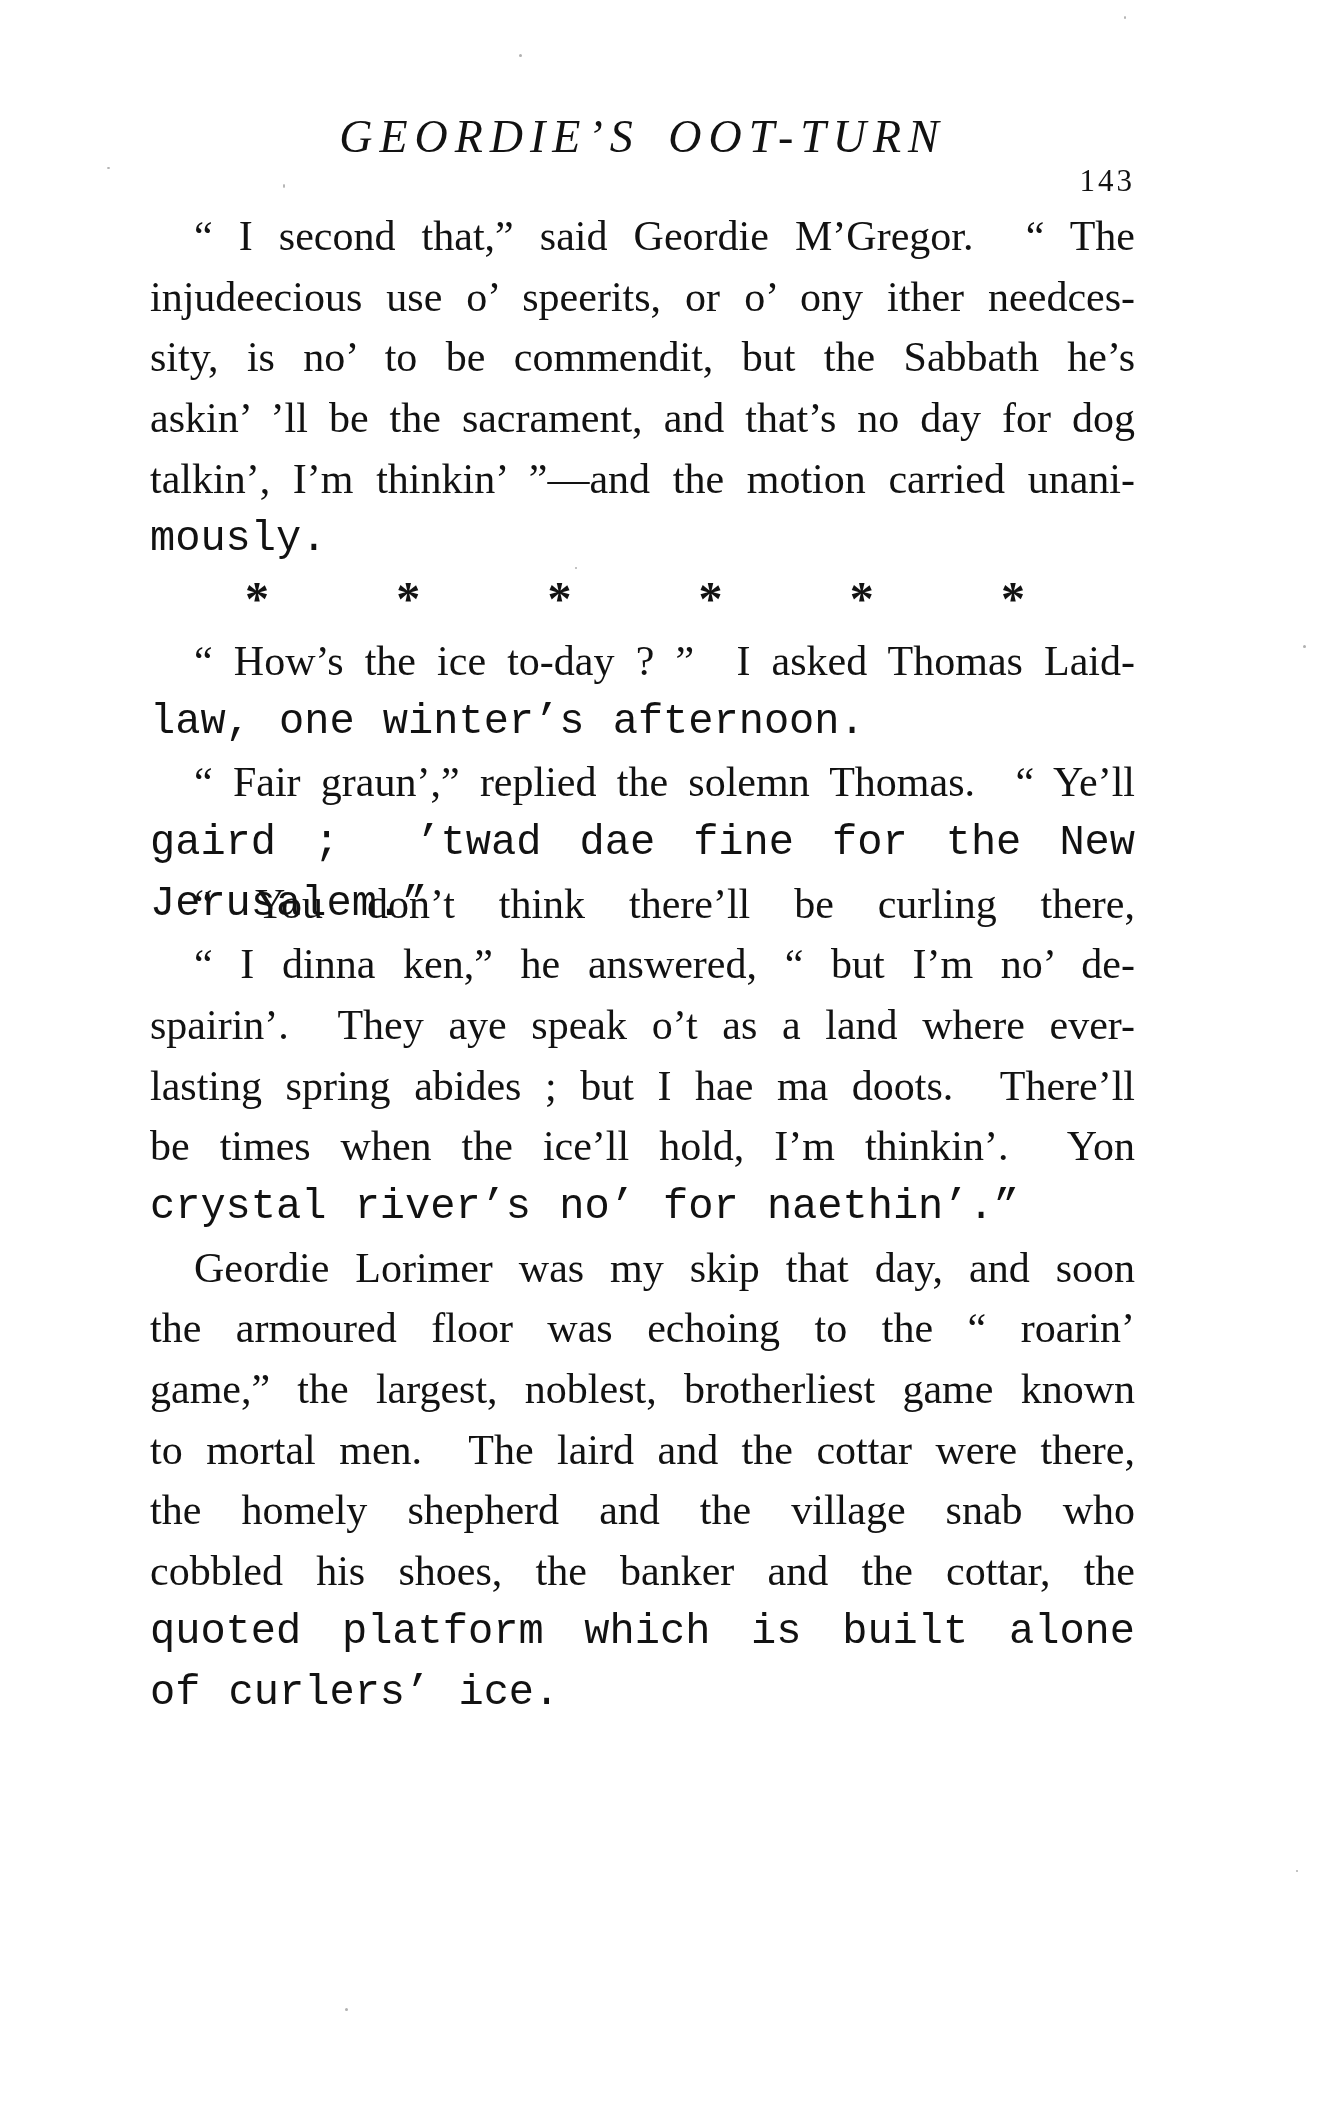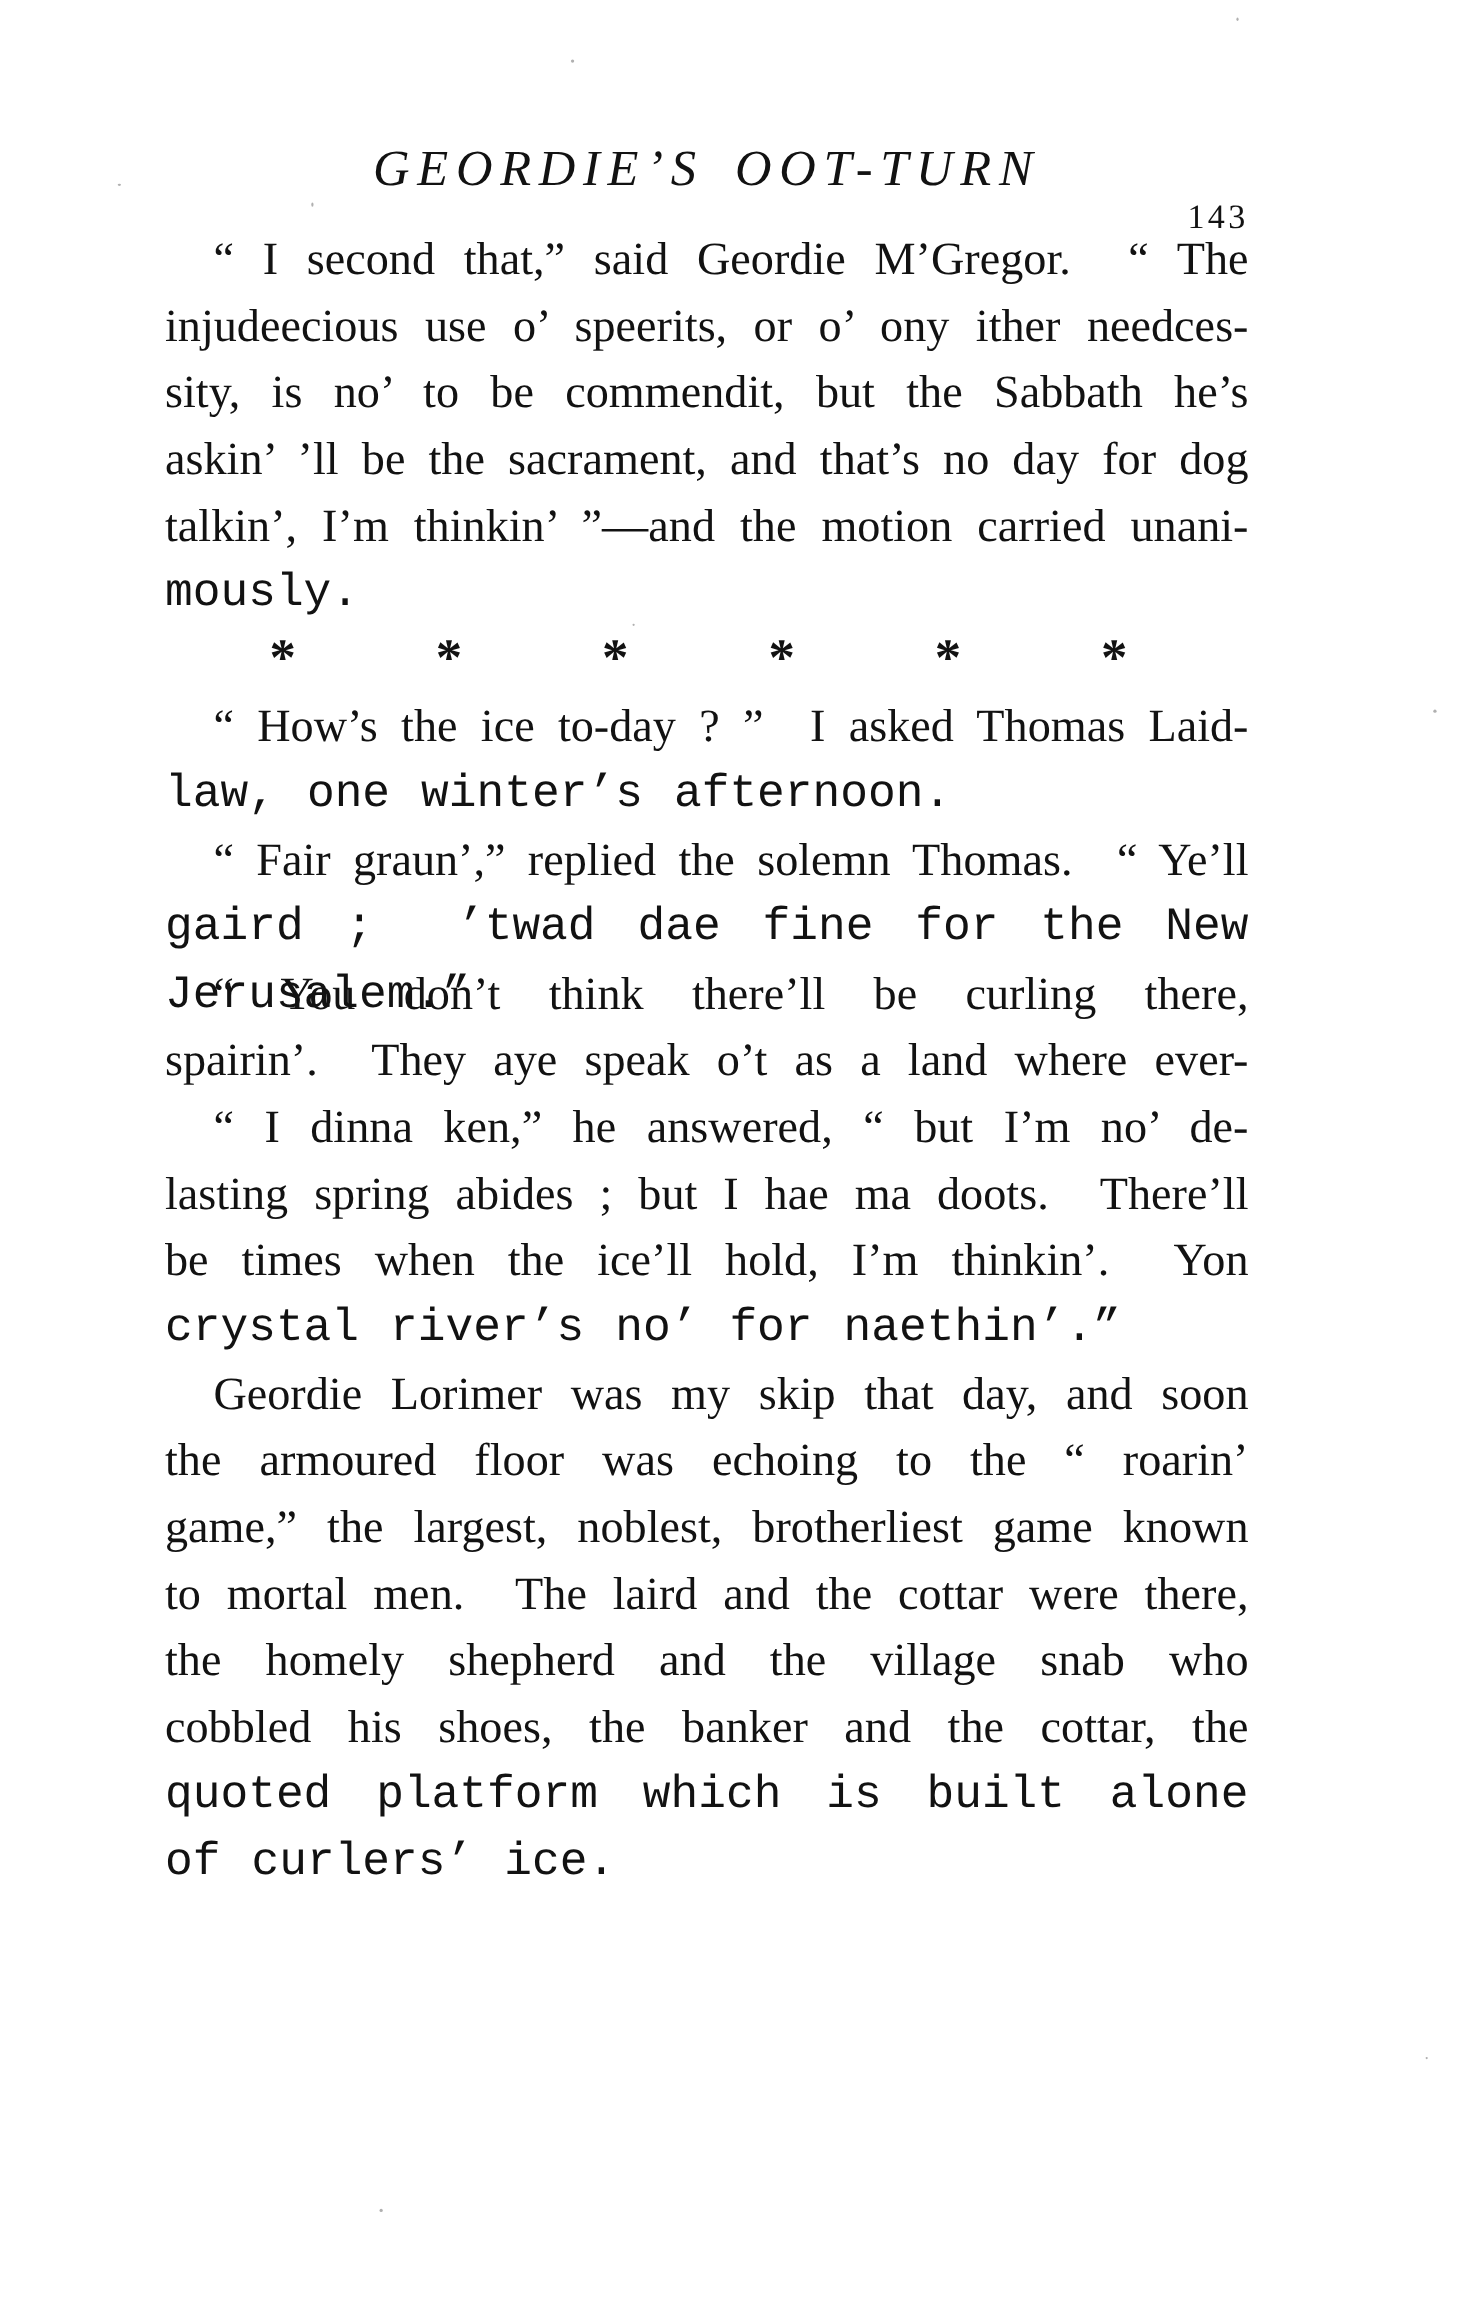--- a/index.html
+++ b/index.html
@@ -13,21 +13,21 @@
     height: 2109px;
     background: #ffffff;
     overflow: hidden;
     font-family: "Liberation Serif", "DejaVu Serif", serif;
     color: #121212;
   }
   
   .header {
     position: absolute;
     left: 150px;
-    top: 124px;
+    top: 108px;
     width: 985px;
     height: 58px;
   }
   .running-title {
     text-align: center;
     font-style: italic;
     font-size: 46px;
     line-height: 58px;
     letter-spacing: 7px;
     word-spacing: 10px;
@@ -126,22 +126,22 @@
     <div class="para">
       <div class="line indent">“ Fair graun’,” replied the solemn Thomas.  “ Ye’ll</div>
       <div class="line last">gaird ;  ’twad dae fine for the New Jerusalem.”</div>
     </div>
 
     <div class="para">
       <div class="line indent">“ You don’t think there’ll be curling there,</div>
     </div>
 
     <div class="para">
+      <div class="line indent">“ I dinna ken,” he answered, “ but I’m no’ de-</div>
       <div class="line">spairin’.  They aye speak o’t as a land where ever-</div>
-      <div class="line indent">“ I dinna ken,” he answered, “ but I’m no’ de-</div>
       <div class="line">lasting spring abides ; but I hae ma doots.  There’ll</div>
       <div class="line">be times when the ice’ll hold, I’m thinkin’.  Yon</div>
       <div class="line last">crystal river’s no’ for naethin’.”</div>
     </div>
 
     <div class="para">
       <div class="line indent">Geordie Lorimer was my skip that day, and soon</div>
       <div class="line">the armoured floor was echoing to the “ roarin’</div>
       <div class="line">game,” the largest, noblest, brotherliest game known</div>
       <div class="line">to mortal men.  The laird and the cottar were there,</div>

